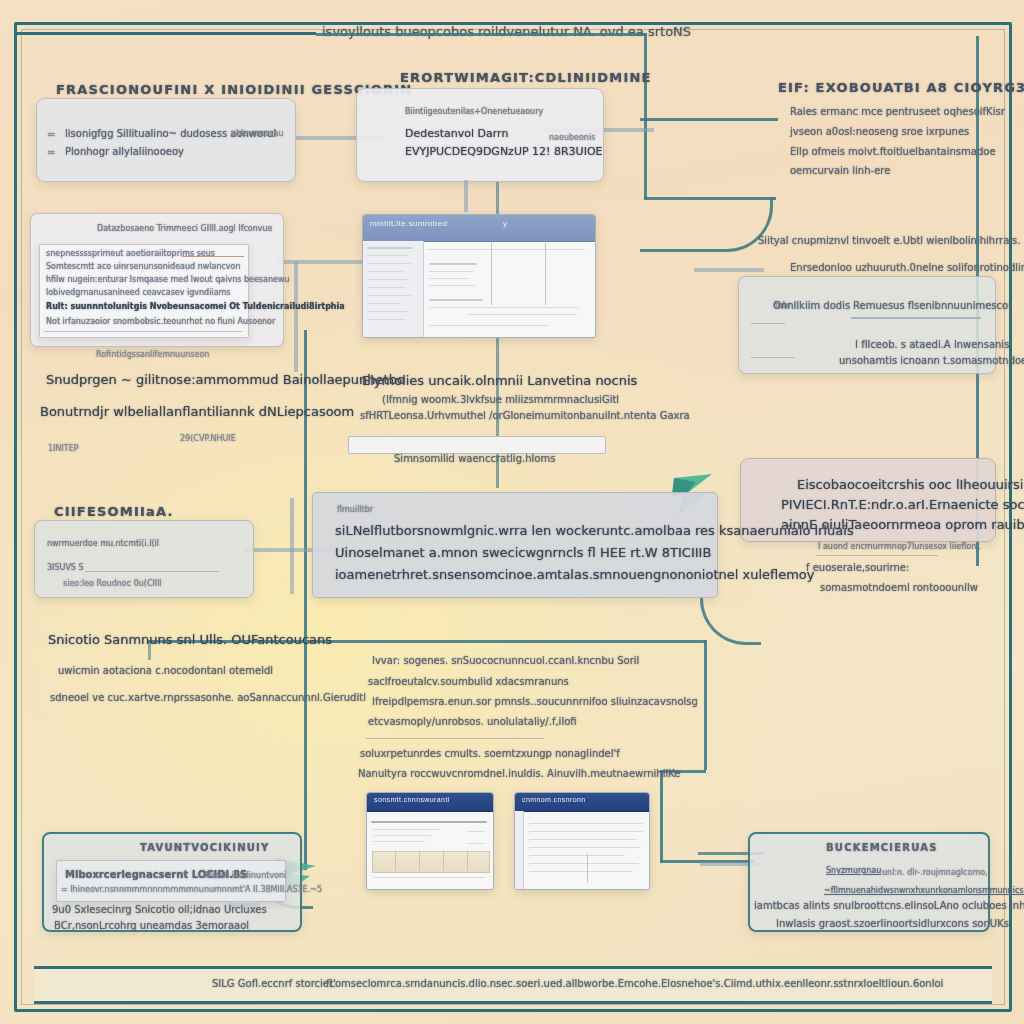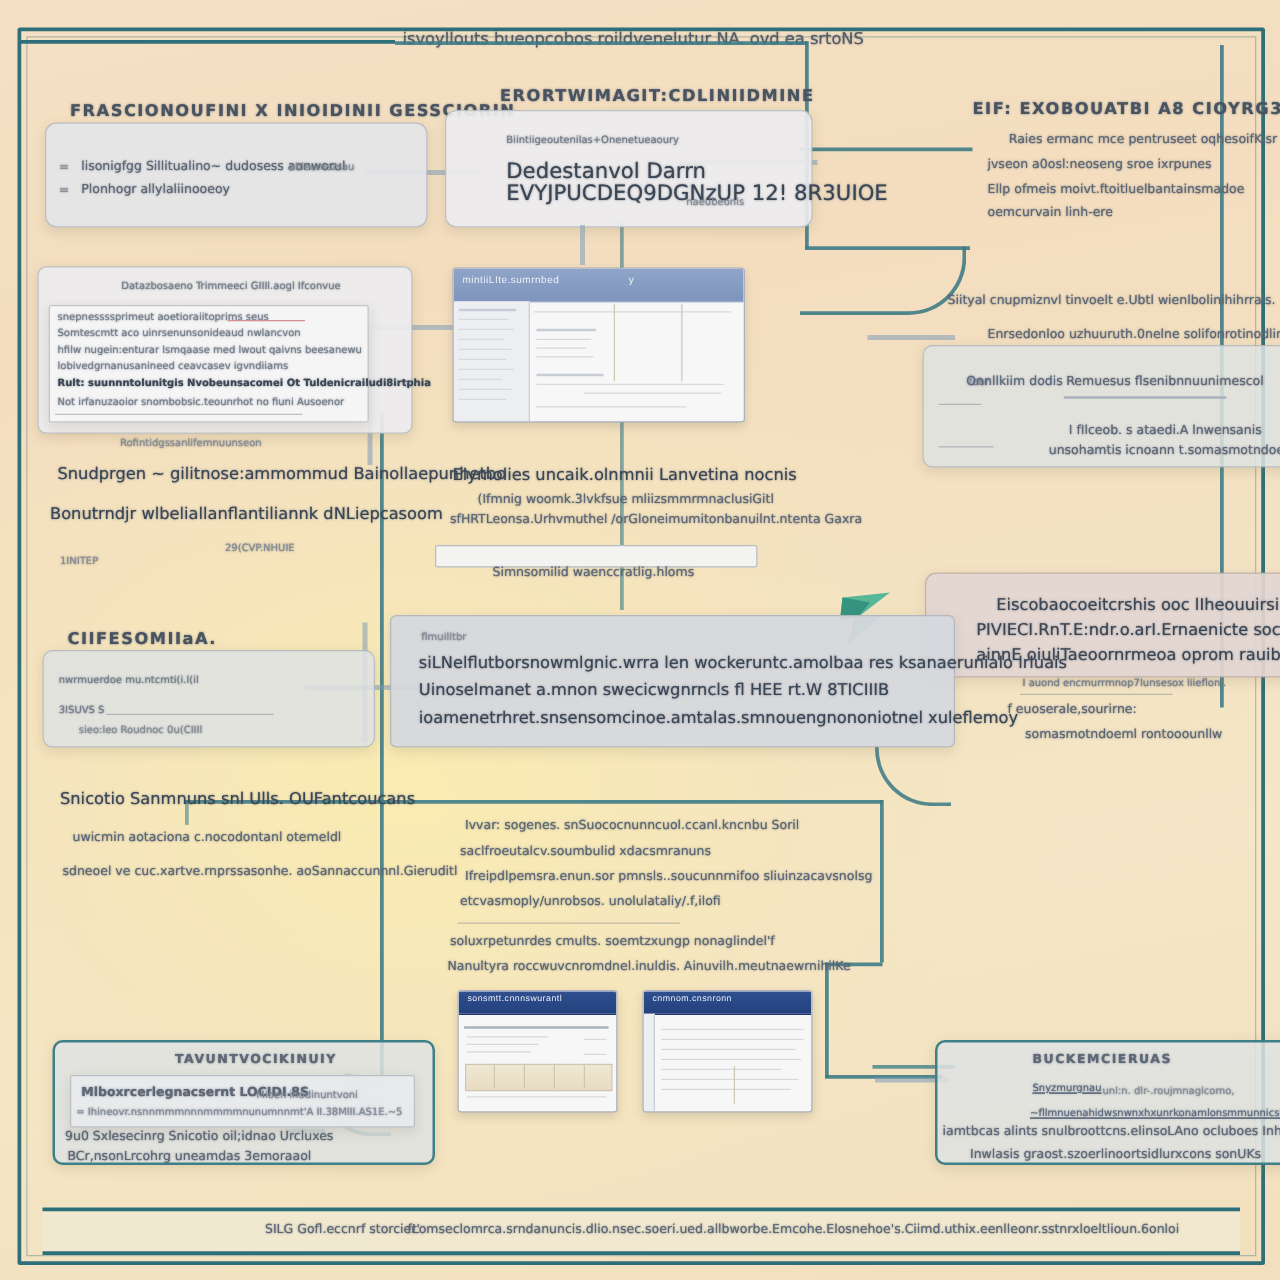--- a/index.html
+++ b/index.html
@@ -32,38 +32,37 @@
   .ln.soft.h{height:4px;}
   .ln.soft.v{width:4px;}
   .curve{position:absolute;border:3px solid #3a7a85;opacity:.88;background:transparent;}
   .curve.br{border-left:none;border-top:none;border-radius:0 0 46px 0;}
   .curve.bl{border-right:none;border-top:none;border-radius:0 0 0 46px;}
   
   .card{
     position:absolute;background:rgba(228,229,232,.92);
     border:1px solid rgba(150,158,170,.55);border-radius:9px;
     box-shadow:0 3px 9px rgba(120,110,90,.18);
-    padding-left:46px;
   }
   .card.plain{background:rgba(236,236,238,.93);}
   .card.white{background:rgba(246,246,247,.95);border-radius:4px;}
   .card.rose{background:rgba(226,214,210,.93);border:1px solid rgba(170,150,145,.6);}
   .card.grey{background:rgba(214,216,221,.94);border-radius:5px;}
   .card.pale{background:rgba(222,226,226,.86);border-radius:8px;}
   
   .t{
     position:absolute;color:#3b4654;white-space:nowrap;
     font-family:"DejaVu Sans",sans-serif;
     text-shadow:0 0 1.1px rgba(70,80,95,.75),0 0 2.4px rgba(120,130,145,.45);
     filter:blur(.35px);
   }
   .t.hd{font-weight:700;letter-spacing:1.2px;color:#4a5360;}
   .t.sm{font-size:10px;color:#5d6775;}
   .t.xs{font-size:8px;color:#78818d;}
-  .t.lg{font-size:17px;}
+  .t.lg{font-size:11px;}
   .t.md{font-size:13px;}
   .t.muted{color:#8a9099;}
   
   .toprule{position:absolute;height:3px;background:#2f6f79;}
   
   .win{position:absolute;background:#f7f7f8;border:1px solid #a9b0bb;border-radius:3px;box-shadow:0 3px 8px rgba(100,95,80,.2);overflow:hidden;}
   .win .bar{height:26px;background:linear-gradient(180deg,#8fa4c8,#7e94bd);border-bottom:1px solid #6d82ab;border-radius:2px 2px 0 0;position:relative;}
   .win.dk .bar{background:linear-gradient(180deg,#2f4f8f,#23417d);border-bottom:1px solid #1c356a;height:18px;}
   .win .bartxt{position:absolute;left:7px;top:4px;font-size:8px;color:#eef1f7;filter:blur(.45px);letter-spacing:.4px;}
   .win.dk .bartxt{top:3px;font-size:7px;}
@@ -129,26 +128,26 @@
     <div class="t xs muted" style="left:194px;top:30px;">ableumszsau</div>
     <div class="t sm muted" style="left:10px;top:48px;">=</div>
     <div class="t sm" style="left:28px;top:47px;">Plonhogr allylaliinooeoy</div>
   </div>
 
   <div class="t md hd" style="left:400px;top:70px;">ERORTWIMAGIT:CDLINIIDMINE</div>
   <div class="card plain" style="left:356px;top:88px;width:246px;height:92px;">
     <div class="t xs" style="left:48px;top:18px;">Biintiigeoutenilas+Onenetueaoury</div>
     <div class="t lg" style="left:48px;top:38px;">Dedestanvol Darrn</div>
     <div class="t lg" style="left:48px;top:56px;">EVYJPUCDEQ9DGNzUP 12! 8R3UIOE</div>
-    <div class="t xs muted" style="left:192px;top:68px;">naeubeonis</div>
+    <div class="t xs muted" style="left:192px;top:44px;">naeubeonis</div>
   </div>
   <div class="ln soft v" style="left:464px;top:180px;height:32px;"></div>
 
   <div class="t md hd" style="left:778px;top:80px;">EIF: EXOBOUATBI A8 CIOYRG3UEF</div>
-  <div class="t sm" style="left:790px;top:106px;margin-left:17px;">Raies ermanc mce pentruseet oqhesoifKisr</div>
+  <div class="t sm" style="left:790px;top:106px;">Raies ermanc mce pentruseet oqhesoifKisr</div>
   <div class="t sm" style="left:790px;top:126px;">jvseon a0osl:neoseng sroe ixrpunes</div>
   <div class="t sm" style="left:790px;top:146px;">Ellp ofmeis moivt.ftoitluelbantainsmadoe</div>
   <div class="t sm" style="left:790px;top:165px;">oemcurvain linh-ere</div>
 
   <div class="card plain" style="left:30px;top:213px;width:252px;height:132px;border-radius:7px;">
     <div class="t xs" style="left:66px;top:10px;">Datazbosaeno Trimmeeci GIIIl.aogl Ifconvue</div>
     <div class="card white" style="left:8px;top:30px;width:208px;height:92px;border-radius:2px;">
       <div class="t xs" style="left:6px;top:4px;">snepnessssprimeut aoetioraiitoprims seus</div>
       <div class="hr" style="left:142px;top:11px;width:62px;background:#d88f8f;"></div>
       <div class="t xs" style="left:6px;top:17px;">Somtescmtt aco uinrsenunsonideaud nwlancvon</div>

